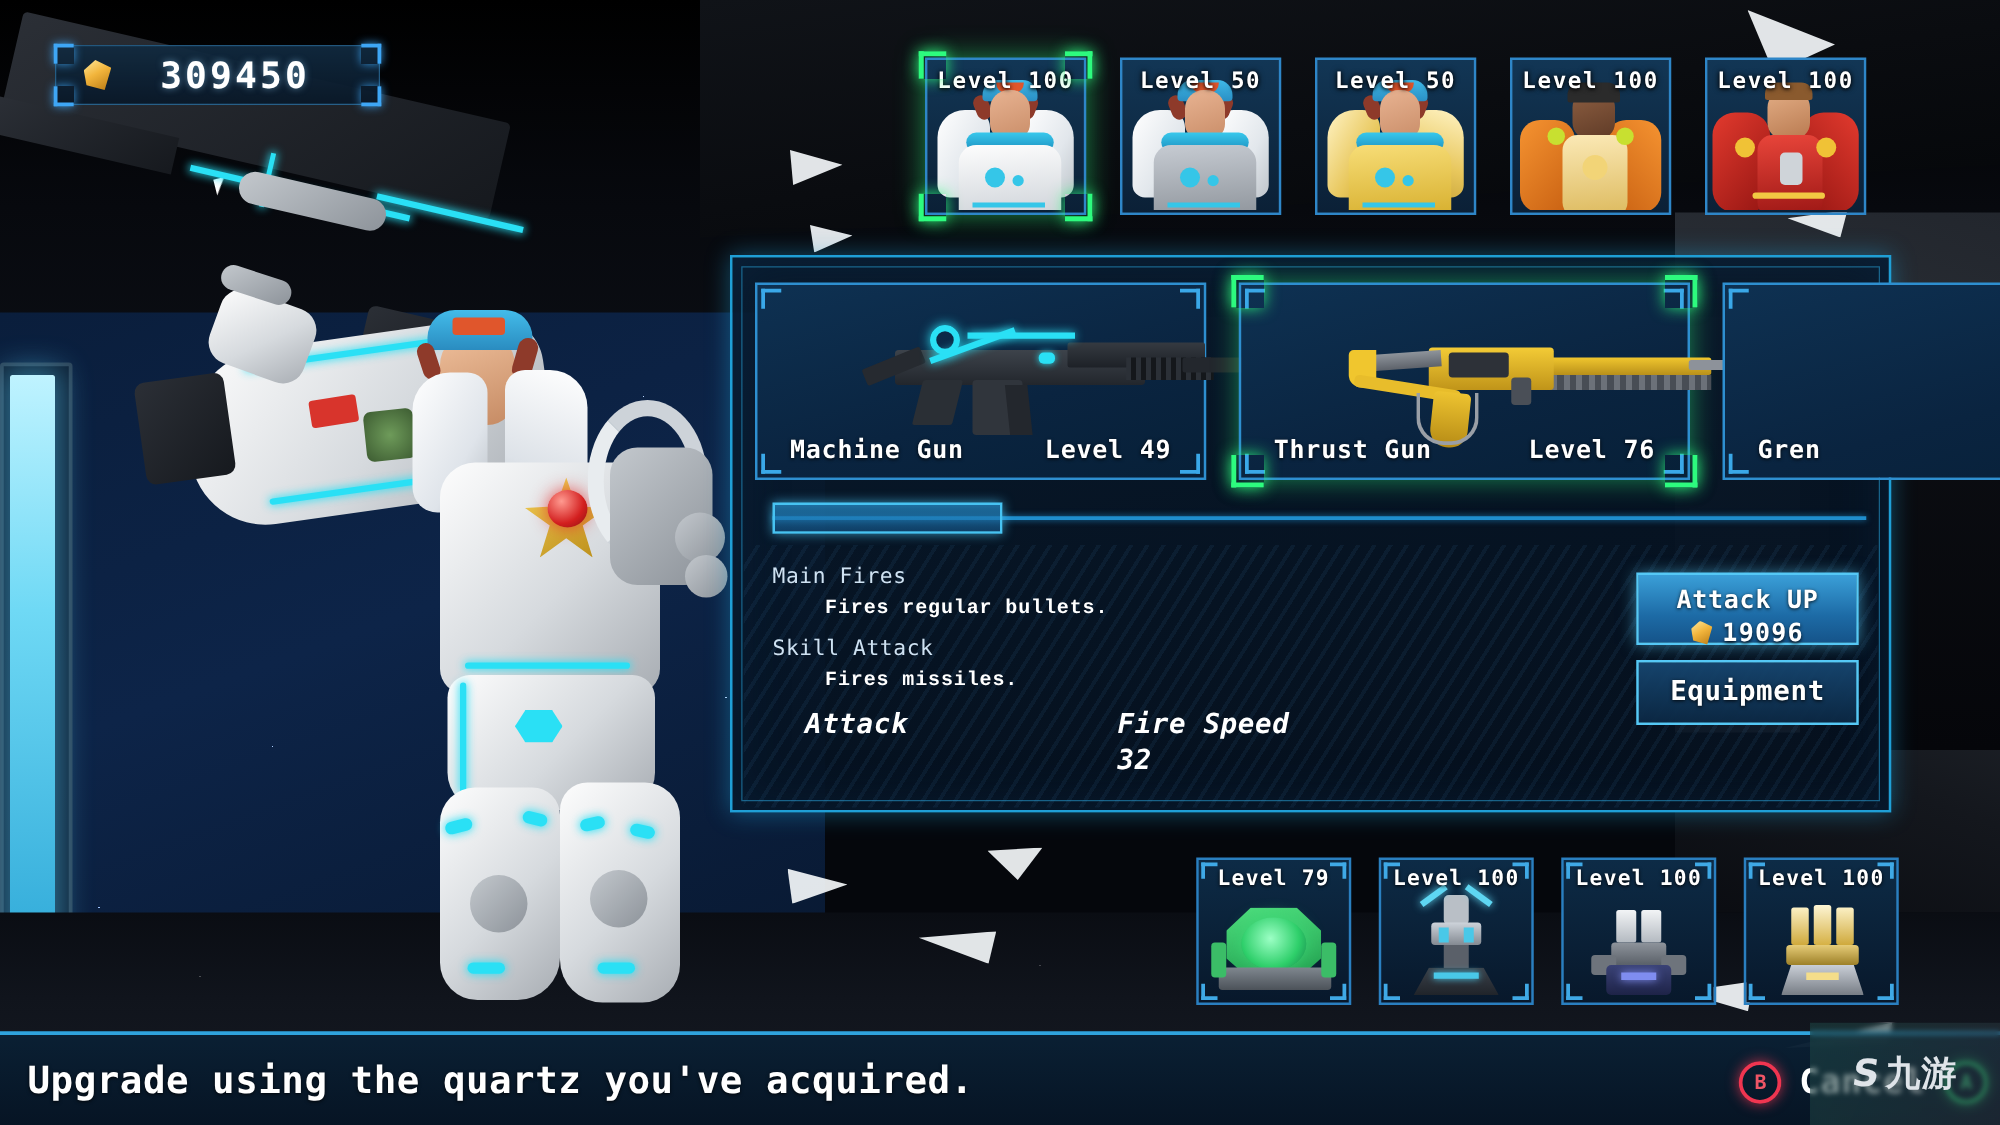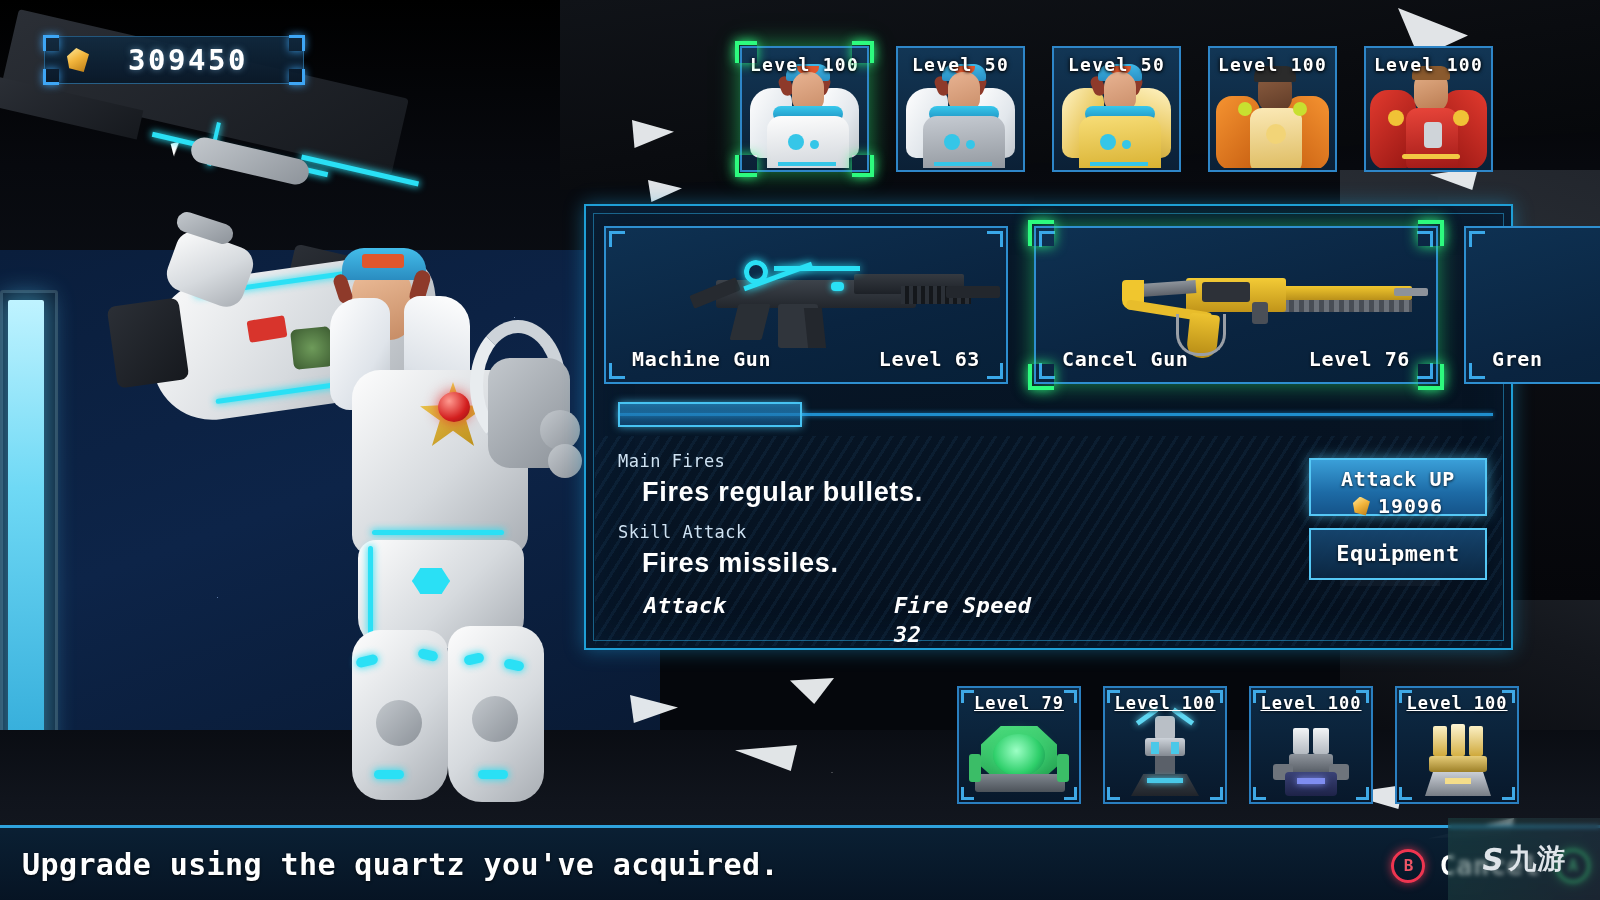--- a/index.html
+++ b/index.html
@@ -165,21 +165,21 @@
   }
   .stripes {
     position:absolute; left:9px; right:9px; top:230px; height:210px;
     background:repeating-linear-gradient(-58deg, rgba(70,140,195,.085) 0 3px, transparent 3px 11px);
     pointer-events:none;
   }
 
   
   #weaponrow { position:absolute; left:18px; top:20px; display:flex; gap:26px; }
   .wcard {
-    position:relative; width:404px; height:158px;
+    position:relative; width:361px; height:158px;
     background:linear-gradient(165deg,#0d3css,#0a2a46);
     background:linear-gradient(165deg,#0e3152,#0a2440 60%,#072038);
     border:2px solid #2e8fd0;
   }
   .wcard .wbrk { position:absolute; width:16px;height:16px; border:3px solid #3aa8e8; }
   .wcard .wbrk.tl{left:3px;top:3px;border-right:none;border-bottom:none;}
   .wcard .wbrk.tr{right:3px;top:3px;border-left:none;border-bottom:none;}
   .wcard .wbrk.bl{left:3px;bottom:3px;border-right:none;border-top:none;}
   .wcard .wbrk.br{right:3px;bottom:3px;border-left:none;border-top:none;}
   .wcard.sel { box-shadow:0 0 20px rgba(45,251,126,.5); }
@@ -203,22 +203,22 @@
   #xpbar { position:absolute; left:32px; top:207px; width:875px; height:3px;
     background:#1f8ecd; box-shadow:0 0 5px rgba(31,142,205,.8); }
   #xpfill { position:absolute; left:32px; top:196px; width:187px; height:25px;
     background:linear-gradient(180deg,rgba(38,140,200,.75),rgba(20,90,145,.6));
     border:2px solid #47c3f2; box-shadow:0 0 9px rgba(71,195,242,.7); }
 
   
   #stats { position:absolute; left:32px; top:245px; width:640px; color:#fff; }
   .st-label { font-size:17px; color:#cfe2f2; letter-spacing:.5px;
     font-family:"DejaVu Sans Mono", monospace; }
-  .st-value { font-size:27px; color:#fff; letter-spacing:.7px; margin:6px 0 14px 24px;
-    font-family:Liberation Sans, sans-serif; font-weight:700; }
+  .st-value { font-size:16px; color:#fff; letter-spacing:.7px; margin:6px 0 14px 42px;
+    font-family:Liberation Mono, monospace; font-weight:700; }
   .st-grid { display:flex; margin-top:14px; margin-left:26px; }
   .st-col { width:250px;font-style:italic; }
   .st-col .k { font-size:22px; font-weight:700; letter-spacing:.5px;
     font-family:"DejaVu Sans Mono", monospace; }
   .st-col .v { font-size:22px; font-weight:700; margin-top:4px; letter-spacing:.5px;
     font-family:"DejaVu Sans Mono", monospace; }
 
   
   #actions { position:absolute; right:24px; top:252px; width:178px; }
   .btn {
@@ -249,21 +249,20 @@
   .eitem .ebrk { position:absolute; width:13px;height:13px; border:3px solid #3fa9e6; }
   .eitem .ebrk.tl{left:2px;top:2px;border-right:none;border-bottom:none;}
   .eitem .ebrk.tr{right:2px;top:2px;border-left:none;border-bottom:none;}
   .eitem .ebrk.bl{left:2px;bottom:2px;border-right:none;border-top:none;}
   .eitem .ebrk.br{right:2px;bottom:2px;border-left:none;border-top:none;}
   .eitem .elabel {
     position:absolute; left:0;right:0; top:5px; text-align:center; color:#fff;
     font-size:17px; font-weight:700; letter-spacing:1px; z-index:4;
     font-family:"DejaVu Sans Mono", monospace;
     text-shadow:0 1px 3px rgba(0,0,0,.95);
-    text-decoration:underline;
   }
   .eitem .eart { position:absolute; left:0;right:0; bottom:4px; height:84px; }
   .ep { position:absolute; }
 
   
   #bottombar {
     position:absolute; left:0; bottom:0; width:1600px; height:75px;
     background:linear-gradient(180deg,rgba(10,32,52,.97),rgba(6,20,36,.98));
     border-top:3px solid #2fa3dd;
     display:flex; align-items:center;
@@ -496,21 +495,21 @@
         <span class="gun-part" style="left:84px;top:30px;width:50px;height:14px;background:#262a30;transform:rotate(-22deg);border-radius:2px;"></span>
         <span class="gun-part" style="left:128px;top:48px;width:32px;height:36px;background:#2a2f35;transform:skewX(-14deg);border-radius:2px;"></span>
         <span class="gun-part" style="left:172px;top:48px;width:40px;height:44px;background:#30353c;border-radius:3px;"></span>
         <span class="gun-part" style="left:200px;top:52px;width:18px;height:40px;background:#23272d;transform:skewX(6deg);"></span>
         <span class="gun-part" style="left:136px;top:18px;width:72px;height:5px;background:#2ae0f5;box-shadow:0 0 8px #2ae0f5;transform:rotate(-20deg);"></span>
         <span class="gun-part" style="left:168px;top:10px;width:86px;height:5px;background:#2ae0f5;box-shadow:0 0 8px #2ae0f5;"></span>
         <span class="gun-part" style="left:138px;top:4px;width:24px;height:24px;border:5px solid #2ae0f5;border-radius:50%;box-shadow:0 0 9px #2ae0f5;"></span>
         <span class="gun-part" style="left:225px;top:26px;width:13px;height:9px;background:#2ae0f5;border-radius:4px;box-shadow:0 0 6px #2ae0f5;"></span>
       </span>
       <span class="wname">Machine Gun</span>
-      <span class="wlevel">Level 63</span>
+      <span class="wlevel">Level 49</span>
     </div>
 
     <div class="wcard sel">
       <span class="selbrk tl"></span>
       <span class="selbrk tr"></span>
       <span class="selbrk bl"></span>
       <span class="selbrk br"></span>
       <span class="wbrk tl"></span>
       <span class="wbrk tr"></span>
       <span class="wbrk bl"></span>
@@ -521,21 +520,21 @@
         <span class="gun-part" style="left:150px;top:22px;width:100px;height:34px;background:linear-gradient(180deg,#f3cb36,#c09419);border-radius:3px;"></span>
         <span class="gun-part" style="left:166px;top:26px;width:48px;height:20px;background:#2d3138;border-radius:3px;"></span>
         <span class="gun-part" style="left:104px;top:26px;width:56px;height:13px;background:linear-gradient(180deg,#8e949b,#5d626a);transform:rotate(-4deg);"></span>
         <span class="gun-part" style="left:86px;top:24px;width:22px;height:30px;background:#f0c62e;border-radius:4px 0 0 10px;"></span>
         <span class="gun-part" style="left:90px;top:50px;width:86px;height:10px;background:#e8bd2b;transform:rotate(9deg);border-radius:4px;"></span>
         <span class="gun-part" style="left:152px;top:58px;width:30px;height:44px;background:linear-gradient(180deg,#edc330,#b68b15);border-radius:4px 4px 14px 14px;transform:rotate(6deg);"></span>
         <span class="gun-part" style="left:140px;top:58px;width:50px;height:42px;border:3px solid #9a9fa6;border-radius:0 0 22px 22px;border-top:none;"></span>
         <span class="gun-part" style="left:216px;top:46px;width:16px;height:22px;background:#4a4f57;border-radius:3px;"></span>
         <span class="gun-part" style="left:358px;top:32px;width:34px;height:8px;background:#8d929a;border-radius:2px;"></span>
       </span>
-      <span class="wname">Cancel Gun</span>
+      <span class="wname">Thrust Gun</span>
       <span class="wlevel">Level 76</span>
     </div>
 
     <div class="wcard" style="width:404px;">
       <span class="wbrk tl"></span>
       <span class="wbrk bl"></span>
       <span class="wname">Gren</span>
     </div>
   </div>
 

